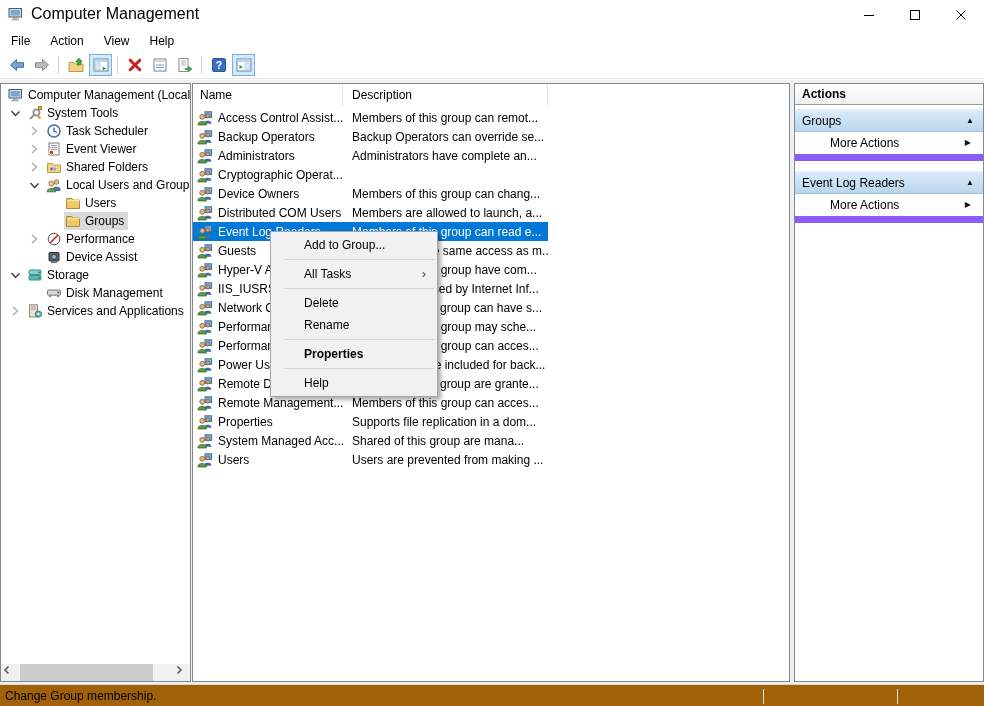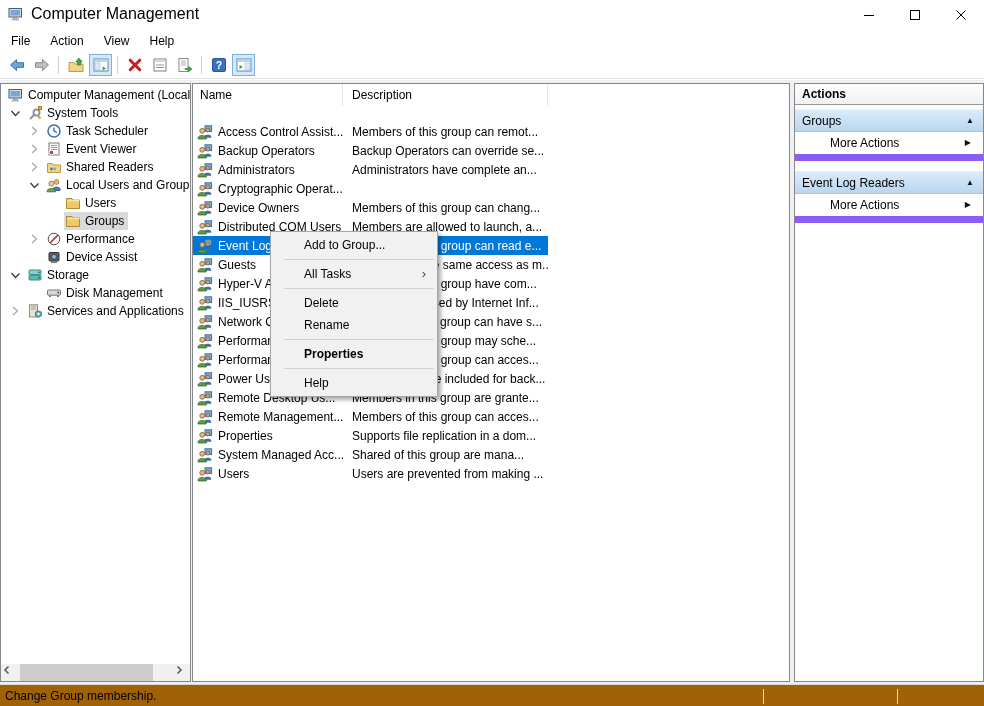--- a/index.html
+++ b/index.html
@@ -41,21 +41,21 @@
   
   .hscroll{position:absolute;left:0;right:0;bottom:0;height:17px;background:#f0f0f0;display:flex;align-items:center}
   .sb-btn{width:17px;height:17px;display:flex;align-items:center;justify-content:center;flex:0 0 auto}
   .sb-track{flex:1;height:17px;position:relative}
   .sb-thumb{position:absolute;left:2px;top:0;height:17px;width:86%;background:#cdcdcd}
   
   .lheader{height:22px;display:flex;align-items:center}
   .hcell{height:22px;display:flex;align-items:center;border-right:1px solid #e5e5e5;box-sizing:border-box}
   .hname{width:150px;padding-left:7px}
   .hdesc{width:205px;padding-left:9px}
-  #list-rows{margin-top:16px}
+  #list-rows{margin-top:2px}
   .row{height:19px;display:flex;align-items:center;width:355px}
   .row.selected{background:#0078d7;color:#fff}
   .cell-name{width:150px;display:flex;align-items:center;gap:5px;padding-left:4px;box-sizing:border-box;white-space:nowrap;overflow:hidden}
   .cell-desc{width:205px;padding-left:9px;box-sizing:border-box;white-space:nowrap;overflow:hidden}
   
   #context-menu{position:absolute;left:270px;top:231px;width:168px;background:#f1f1f1;border:1px solid #a5a5a5;box-shadow:3px 3px 4px rgba(0,0,0,.32);padding:2px 0;z-index:20;box-sizing:border-box}
   .ctx-item{height:22px;line-height:22px;padding-left:33px;position:relative;white-space:nowrap}
   .ctx-item.bold{font-weight:bold}
   .sub-arrow{position:absolute;right:11px;top:0;color:#444;font-size:13px}
   .menu-sep{height:1px;background:#d2d2d2;margin:3px 3px 3px 13px}
@@ -281,21 +281,21 @@
           </svg>
         </span>
         <span class="tree-label-wrap">
           <span class="icn">
             <svg width="16" height="16" viewBox="0 0 16 16">
               <path d="M1.5 4.5 h5 l1 1.5 h7 v7.5 h-13 z" fill="#f3d482" stroke="#bd9b45"></path>
               <circle cx="5.5" cy="10" r="1.4" fill="#3c78c8"></circle>
               <circle cx="8.8" cy="10" r="1.4" fill="#64b0e8"></circle>
             </svg>
           </span>
-          <span class="tree-label">Shared Readers</span>
+          <span class="tree-label">Shared Folders</span>
         </span>
       </div>
       <div class="tree-row">
         <div class="tree-spacer" style="width: 25px;"></div>
         <span class="chev-slot">
           <svg width="12" height="12" viewBox="0 0 12 12">
             <polyline points="2.5,4 6.5,8.5 10.5,4.5" fill="none" stroke="#3c3c3c" stroke-width="1.4"></polyline>
           </svg>
         </span>
         <span class="tree-label-wrap">

